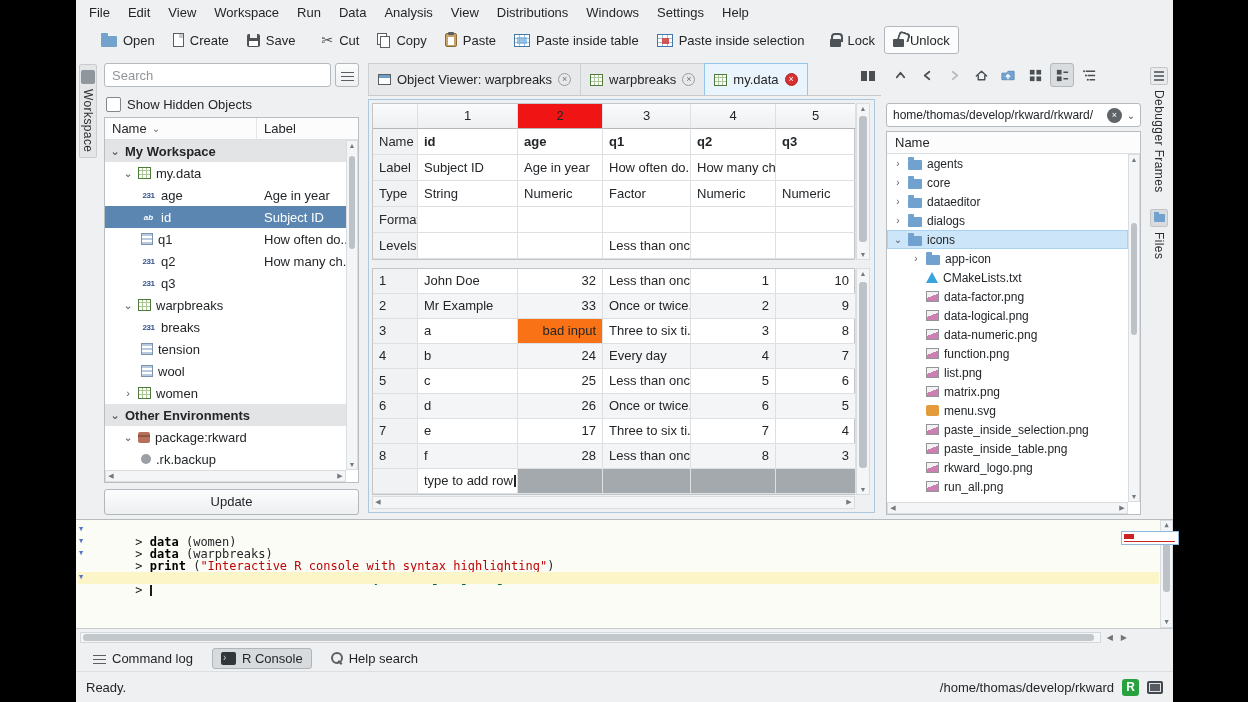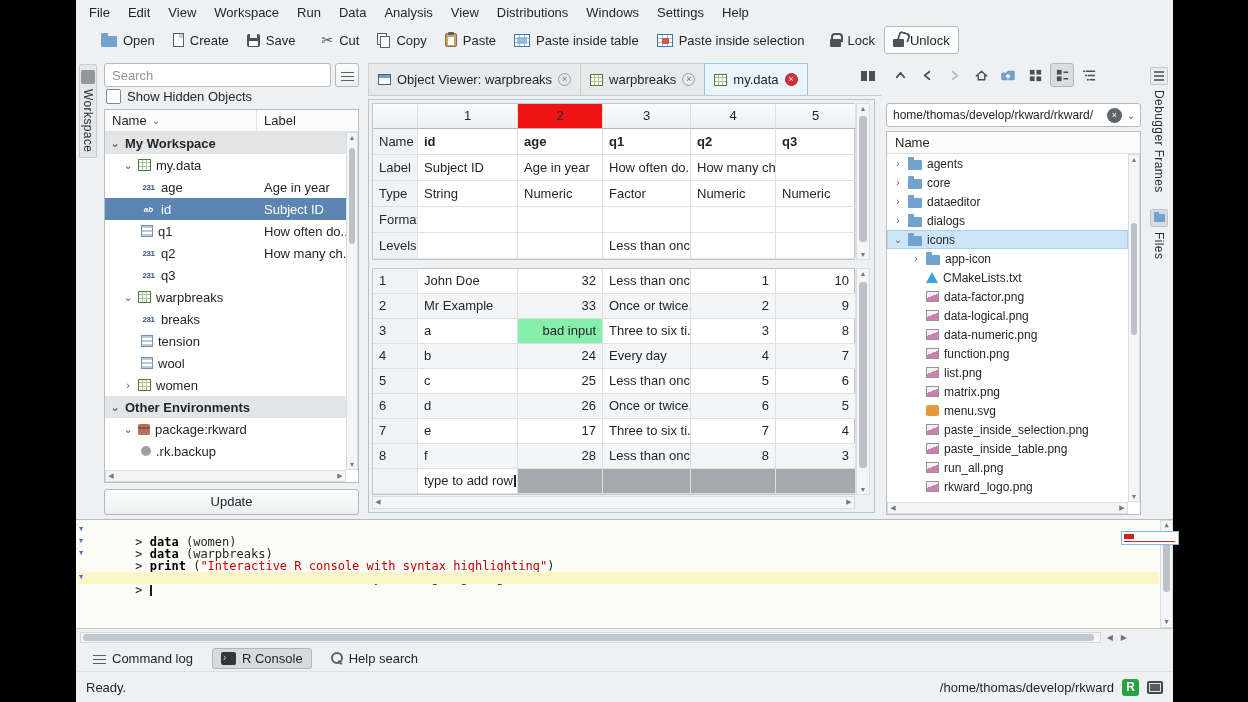--- a/index.html
+++ b/index.html
@@ -68,21 +68,21 @@
 .vstrip-l{width:24px;flex:none;display:flex;flex-direction:column;align-items:center;padding-top:5px}
 .lvtab{display:flex;flex-direction:column;align-items:center;gap:5px;padding:5px 1px;background:#e4e6e8;border:1px solid #c9cdd0;border-radius:2px}
 .vtext{writing-mode:vertical-rl;font-size:12px;color:#2b2e31;letter-spacing:.4px}
 .dock-ic{width:14px;height:14px;background:#8f969c;border-radius:2px;flex:none}
 
 .panel-left{width:262px;flex:none;display:flex;flex-direction:column;padding:4px 3px 4px 4px;min-height:0}
 .srow{display:flex;gap:4px;flex:none}
 .sinput{flex:1;height:24px;border:1px solid #b4b9bd;border-radius:3px;padding:0 7px;font:13px "Liberation Sans","DejaVu Sans",sans-serif;background:#fff;color:#232629;min-width:0}
 .sinput::placeholder{color:#90959a}
 .sq-btn{width:24px;height:24px;flex:none;border:1px solid #b4b9bd;border-radius:3px;background:linear-gradient(#fcfdfd,#eef0f1);display:flex;align-items:center;justify-content:center}
-.cbrow{display:flex;align-items:center;gap:6px;margin:2px 2px 5px;flex:none}
+.cbrow{display:flex;align-items:center;gap:6px;margin:10px 2px 5px;flex:none}
 .cb{width:15px;height:15px;border:1px solid #82878c;border-radius:2px;background:#fff;flex:none}
 .treeframe{flex:1;border:1px solid #b9bec2;background:#fff;display:flex;flex-direction:column;position:relative;overflow:hidden;min-height:0}
 .thead{height:22px;flex:none;display:flex;align-items:center;border-bottom:1px solid #dde0e3;background:#fcfcfd}
 .th-name{width:152px;flex:none;display:flex;align-items:center;padding-left:7px;gap:5px;border-right:1px solid #e3e6e8;height:100%}
 .th-caret{font-size:10px;color:#6a6f74}
 .th-label{padding-left:7px}
 .trows{flex:1;overflow:hidden;margin-right:12px;margin-bottom:12px}
 .trow{height:22px;display:flex;align-items:center}
 .trow.section{background:#e2e4e6;font-weight:bold;padding-left:5px;gap:5px}
 .trow.selected{background:#5c86b2;color:#fff}
@@ -123,21 +123,21 @@
 .egap{height:8px;flex:none}
 .dgrid{display:grid;grid-template-columns:45px 100px 85px 88px 85px 80px;background:#fff;border:1px solid #c2c6c9}
 .dgrid>div{height:26px;line-height:25px;padding:0 6px;border-right:1px solid #dde0e3;border-bottom:1px solid #dde0e3;overflow:hidden;white-space:nowrap}
 .datag>div{height:25px;line-height:24px}
 .hc{height:25px !important;line-height:24px !important;text-align:center;background:linear-gradient(#fafbfc,#edeff1);border-bottom:1px solid #b3b7bb !important}
 .hc.red{background:#f01414}
 .mlab{background:#f1f2f4;color:#26292c}
 .rh{background:#f1f2f4}
 .b{font-weight:bold}
 .num{text-align:right}
-.redcell{background:#86efac}
+.redcell{background:#f97316}
 .alt{background:#f4f5f7}
 .graycell{background:#a4a9ae}
 .addcell::after{content:"";display:inline-block;width:2px;height:12px;background:#222;vertical-align:-2px;margin-left:1px}
 .ehsb{margin-top:1px;height:13px;width:483px}
 .vsb1{height:157px;flex:none}
 .vsb2{height:227px;flex:none}
 
 
 .panel-right{width:262px;flex:none;display:flex;flex-direction:column;padding:3px 4px 4px 3px;min-height:0}
 .ftoolbar{height:26px;flex:none;display:flex;align-items:center;gap:3px;padding-left:2px}
@@ -726,26 +726,26 @@
               <span>paste_inside_selection.png</span>
             </div>
           <div class="frow f2">
               <span class="fexp"></span>
               <span class="fi fi-img"></span>
               <span>paste_inside_table.png</span>
             </div>
           <div class="frow f2">
               <span class="fexp"></span>
               <span class="fi fi-img"></span>
+              <span>rkward_logo.png</span>
+            </div>
+          <div class="frow f2">
+              <span class="fexp"></span>
+              <span class="fi fi-img"></span>
               <span>run_all.png</span>
-            </div>
-          <div class="frow f2">
-              <span class="fexp"></span>
-              <span class="fi fi-img"></span>
-              <span>rkward_logo.png</span>
             </div>
         </div>
         <div class="vsb file-vsb">
           <span class="sarr">▲</span>
           <div class="strack">
               <div class="sthumb" style="top:18%;height:34%"></div>
             </div>
           <span class="sarr">▼</span>
         </div>
         <div class="hsbx file-hsb">

